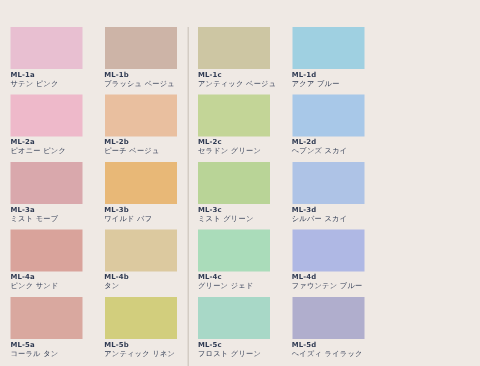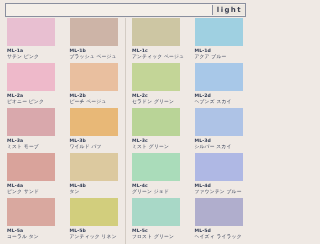--- a/index.html
+++ b/index.html
@@ -86,23 +86,20 @@
     left:125px;
     width:1px;
     background:#d3ccc4;
   }
 </style>
 </head>
 <body>
 
 <div id="page">
 
-  <div class="header">
-    <span class="tone-badge">light</span>
-  </div>
 
   <div class="grid">
     <div class="divider"></div>
     <div id="rows">
         <div class="row">
           <div class="cell">
             <div class="swatch" style="background: rgb(232, 191, 209);"></div>
             <div class="meta">
               <span class="code">ML-1a</span>
               <span class="cname">サテン ピンク</span>

